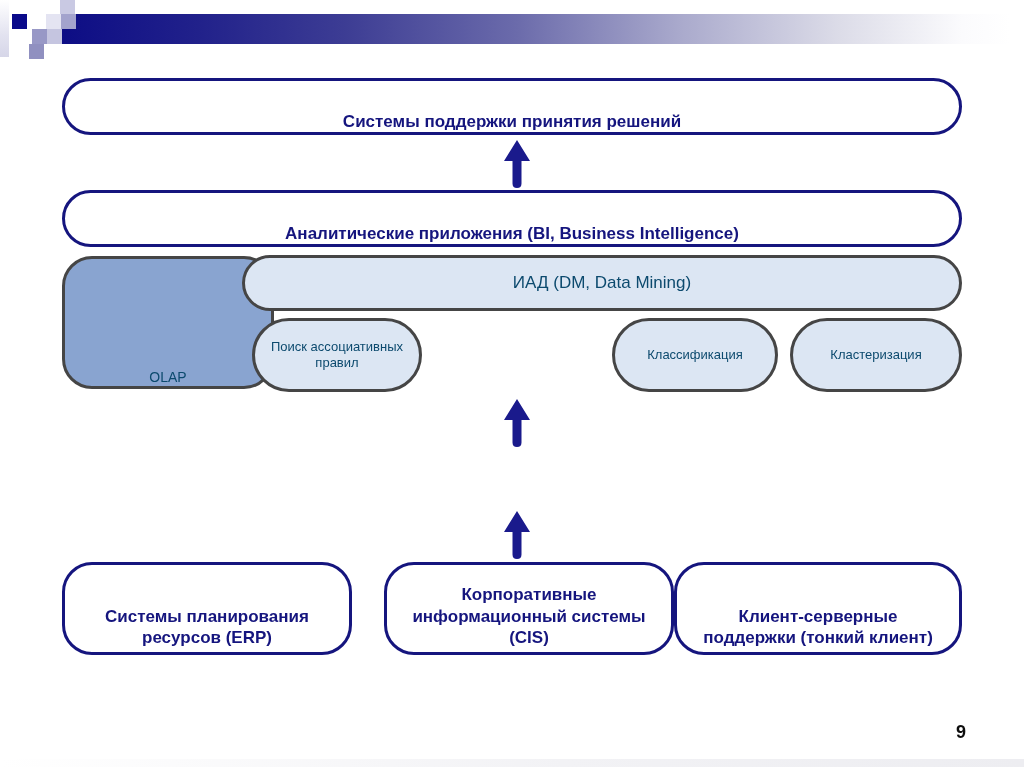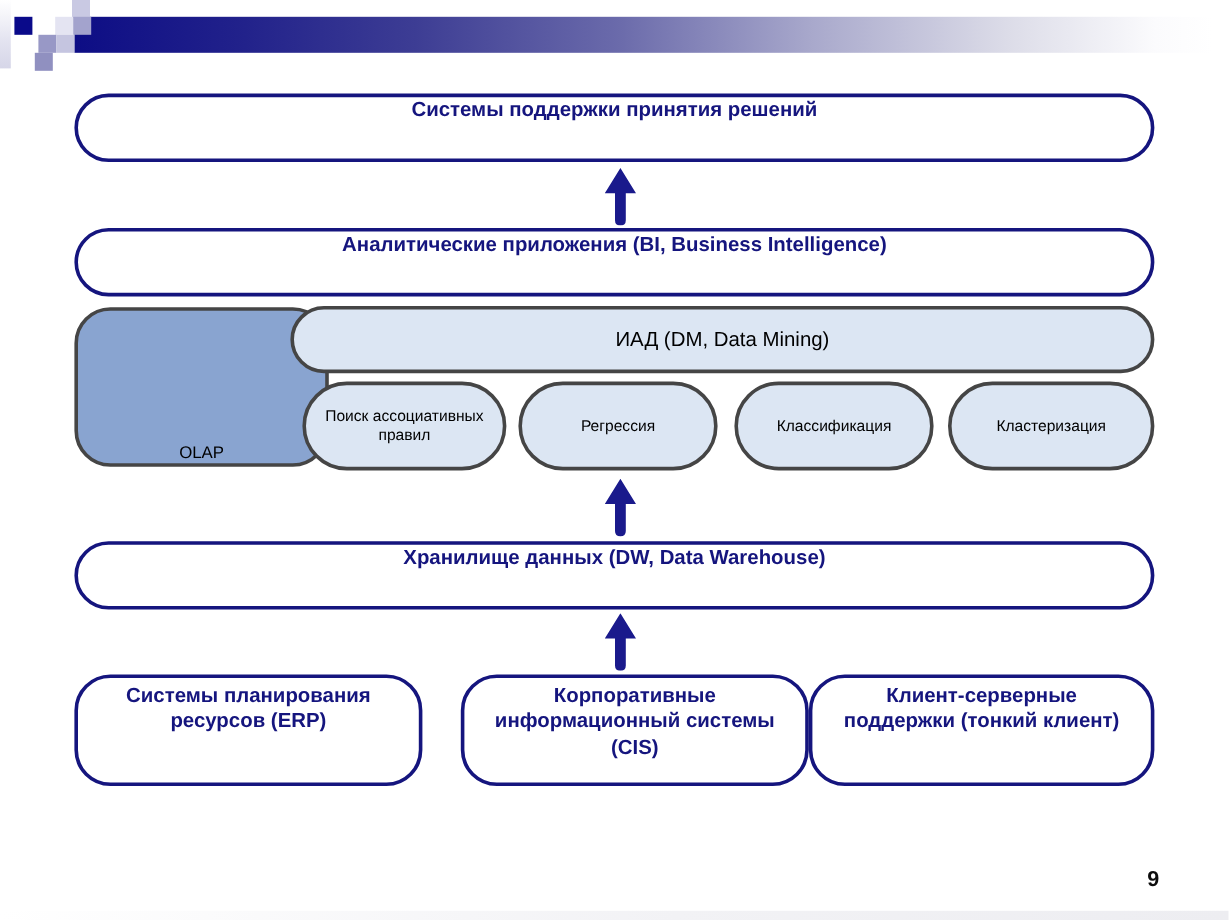--- a/index.html
+++ b/index.html
@@ -37,31 +37,31 @@
     position: absolute; left: 0; bottom: 0; width: 1024px; height: 8px;
     background: linear-gradient(to right, #ffffff 0%, #f2f2f5 55%, #ededf1 100%);
   }
 
   
   .navy-pill {
     position: absolute;
     border: 3px solid #15157e;
     border-radius: 29px;
     background: #ffffff;
-    display: flex; align-items: flex-start; justify-content: center;
+    display: flex; align-items: flex-end; justify-content: center;
     text-align: center;
     color: #15157e; font-weight: bold; font-size: 17px; line-height: 1.25;
   }
   .blue-box {
     position: absolute;
     border: 3px solid #454545;
     background: #dce6f3;
     display: flex; align-items: center; justify-content: center;
     text-align: center;
-    color: #000000; font-size: 16px; line-height: 1.2;
+    color: #0c4a6e; font-size: 16px; line-height: 1.2;
   }
 
   
   .box-sppr { left: 62px; top: 78px;  width: 900px; height: 57px; }
   .box-bi   { left: 62px; top: 190px; width: 900px; height: 57px; }
   .box-dw   { left: 62px; top: 451px; width: 900px; height: 57px; }
 
   .box-olap {
     left: 62px; top: 256px; width: 212px; height: 133px;
     border-radius: 30px; background: #89a4d0;
@@ -126,37 +126,31 @@
     <span>OLAP</span>
   </div>
 
   <div class="blue-box bar-iad">
     <span>ИАД (DM, Data Mining)</span>
   </div>
 
   <div class="blue-box box-method m1">
     <span>Поиск ассоциативных правил</span>
   </div>
-  <div class="blue-box box-method m2">
-    <span>Регрессия</span>
-  </div>
   <div class="blue-box box-method m3">
     <span>Классификация</span>
   </div>
   <div class="blue-box box-method m4">
     <span>Кластеризация</span>
   </div>
 
   <svg class="up-arrow arrow-2" viewBox="0 0 26 48">
     <path d="M13 0 L26 21 L17.5 21 L17.5 43.5 Q17.5 48 13 48 Q8.5 48 8.5 43.5 L8.5 21 L0 21 Z" fill="#1a1a8c"></path>
   </svg>
 
-  <div class="navy-pill box-dw">
-    <span>Хранилище данных (DW, Data Warehouse)</span>
-  </div>
 
   <svg class="up-arrow arrow-3" viewBox="0 0 26 48">
     <path d="M13 0 L26 21 L17.5 21 L17.5 43.5 Q17.5 48 13 48 Q8.5 48 8.5 43.5 L8.5 21 L0 21 Z" fill="#1a1a8c"></path>
   </svg>
 
   <div class="navy-pill box-source s1">
     <span>Системы планирования ресурсов (ERP)</span>
   </div>
   <div class="navy-pill box-source s2">
     <span>Корпоративные информационный системы (CIS)</span>

